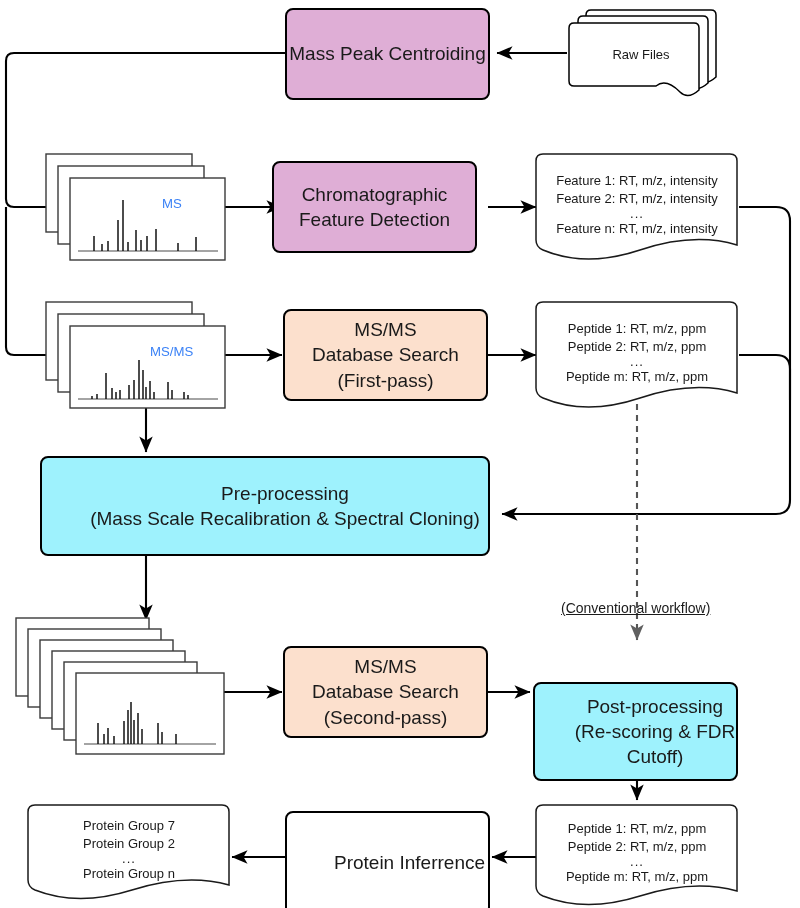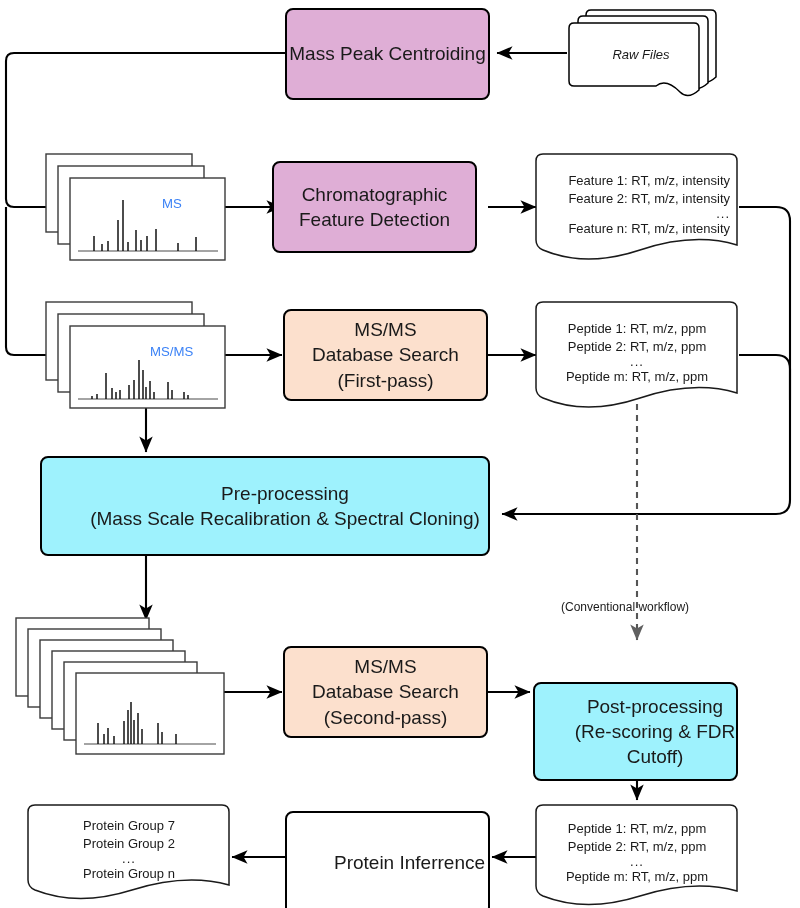--- a/index.html
+++ b/index.html
@@ -64,23 +64,24 @@
   .stack { position: absolute; }
   .stack svg { position: absolute; left: 0; top: 0; }
   .stack-label {
     position: absolute;
     font-size: 13.2px;
     color: #3b82f6;
   }
 
   .annot {
     position: absolute;
-    font-size: 12px;
+    font-size: 14px;
     color: #1a1a1a;
     white-space: nowrap;
+    text-decoration: underline;
   }
 </style>
 </head>
 <body>
 
 <div id="canvas">
 
   <svg id="wires" viewBox="0 0 800 908">
     <defs>
       <marker id="arrow" markerWidth="9" markerHeight="9" refX="7.4" refY="3.2" orient="auto" markerUnits="strokeWidth">
@@ -133,21 +134,21 @@
   <div class="node proc proc-pink" style="left:285px; top:8px; width:205px; height:92px;">Mass Peak Centroiding</div>
 
   <div class="doc-wrap" style="left:565px; top:5px; width:152px; height:96px;">
     <svg width="152" height="96" viewBox="0 0 152 96">
       <g fill="#ffffff" stroke="#000000" stroke-width="1.5">
         <path d="M26,5 L146,5 Q151,5 151,10 L151,72 Q140,82 132,74 Q118,60 108,68 L26,68 Q21,68 21,63 L21,10 Q21,5 26,5 z"></path>
         <path d="M18,11 L138,11 Q143,11 143,16 L143,78 Q132,88 124,80 Q110,66 100,74 L18,74 Q13,74 13,69 L13,16 Q13,11 18,11 z"></path>
         <path d="M9,18 L129,18 Q134,18 134,23 L134,85 Q123,95 115,87 Q101,73 91,81 L9,81 Q4,81 4,76 L4,23 Q4,18 9,18 z"></path>
       </g>
     </svg>
-    <div class="doc-text" style="height:96px; padding-top:4px;font-style:italic;">
+    <div class="doc-text" style="height:96px; padding-top:4px;">
       <span>Raw Files</span>
     </div>
   </div>
 
   <div class="stack" style="left:44px; top:152px; width:185px; height:112px;">
     <svg width="185" height="112" viewBox="0 0 185 112">
       <g fill="#ffffff" stroke="#3a3a3a" stroke-width="1.4">
         <rect x="2" y="2" width="146" height="78"></rect>
         <rect x="14" y="14" width="146" height="78"></rect>
         <rect x="26" y="26" width="155" height="82"></rect>
@@ -173,21 +174,21 @@
     <div class="stack-label" style="left:118px; top:44px;">MS</div>
   </div>
 
   <div class="node proc proc-pink" style="left:272px; top:161px; width:205px; height:92px;">Chromatographic
 Feature Detection</div>
 
   <div class="doc-wrap" style="left:534px; top:150px; width:206px; height:112px;">
     <svg width="206" height="112" viewBox="0 0 206 112">
       <path d="M9,4 L196,4 Q203,4 203,11 L203,95 Q160,82 106,100 Q52,118 9,100 Q2,97 2,90 L2,11 Q2,4 9,4 z" fill="#ffffff" stroke="#1a1a1a" stroke-width="1.5"></path>
     </svg>
-    <div class="doc-text" style="height:104px; padding:6px 10px 0 10px;align-items:flex-end;">
+    <div class="doc-text" style="height:104px; padding:6px 10px 0 10px;">
       <span>Feature 1: RT, m/z, intensity</span>
       <span>Feature 2: RT, m/z, intensity</span>
       <span class="ell">...</span>
       <span>Feature n: RT, m/z, intensity</span>
     </div>
   </div>
 
   <div class="stack" style="left:44px; top:300px; width:185px; height:112px;">
     <svg width="185" height="112" viewBox="0 0 185 112">
       <g fill="#ffffff" stroke="#3a3a3a" stroke-width="1.4">

